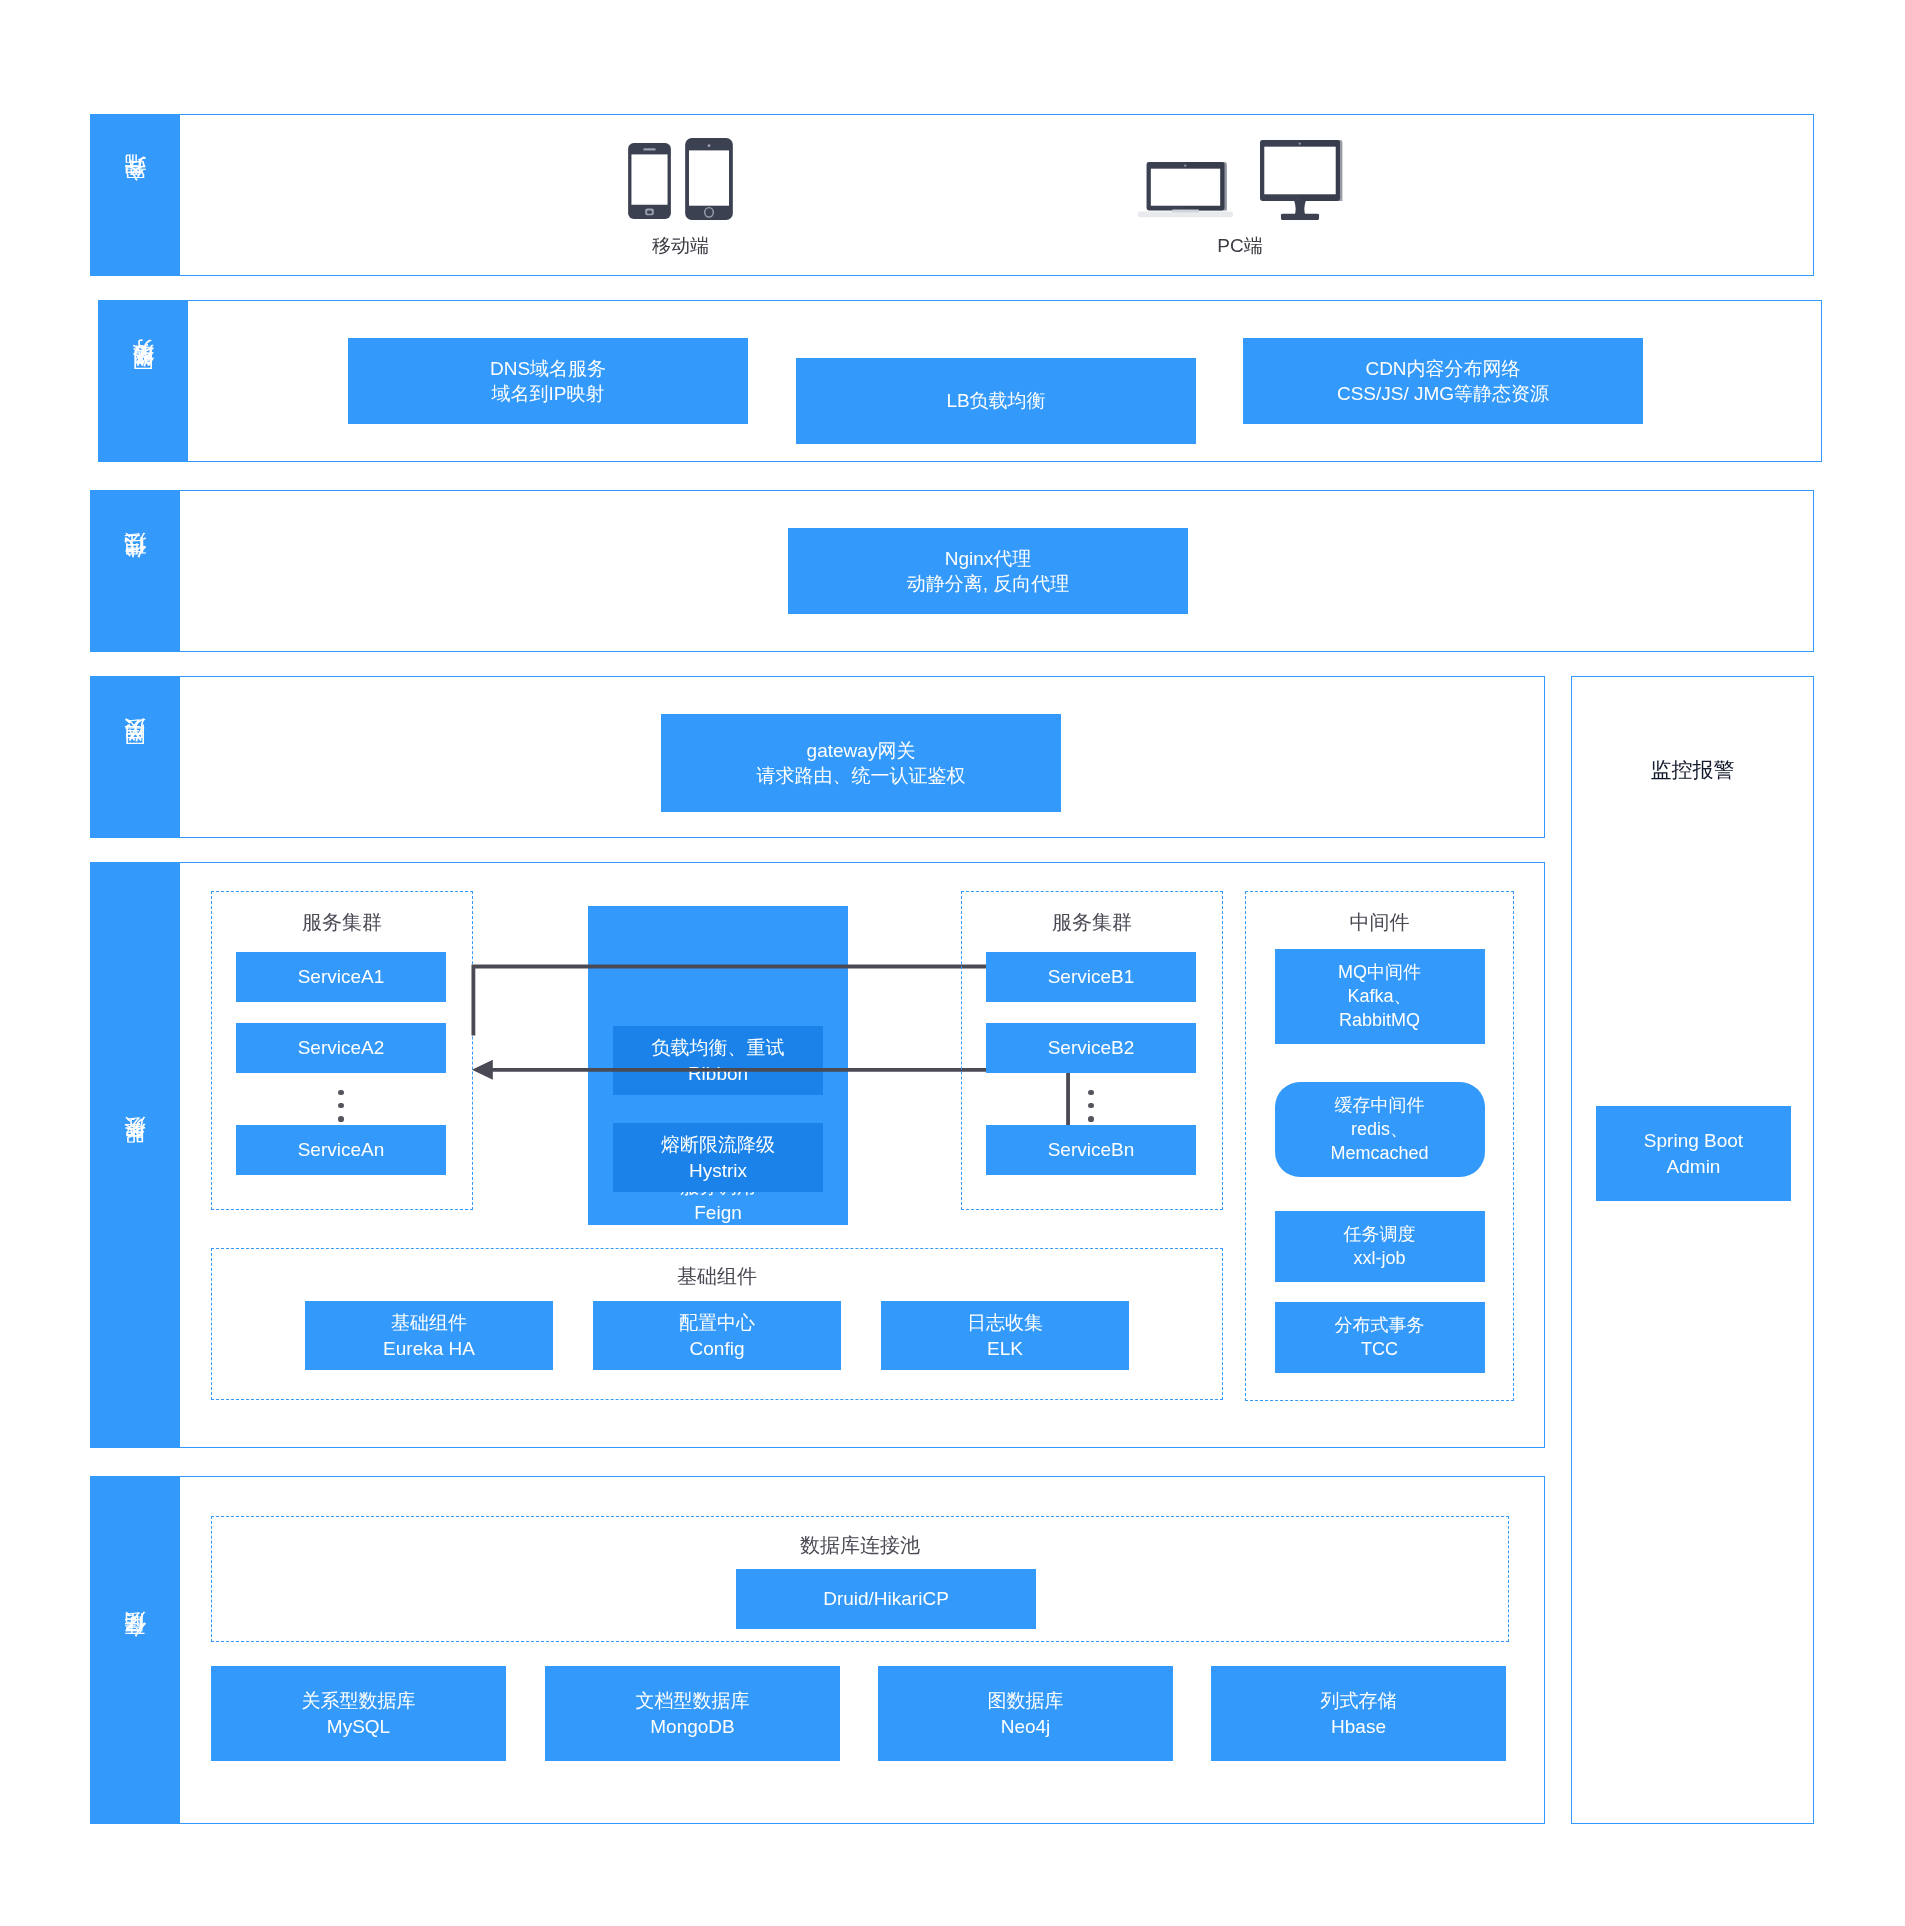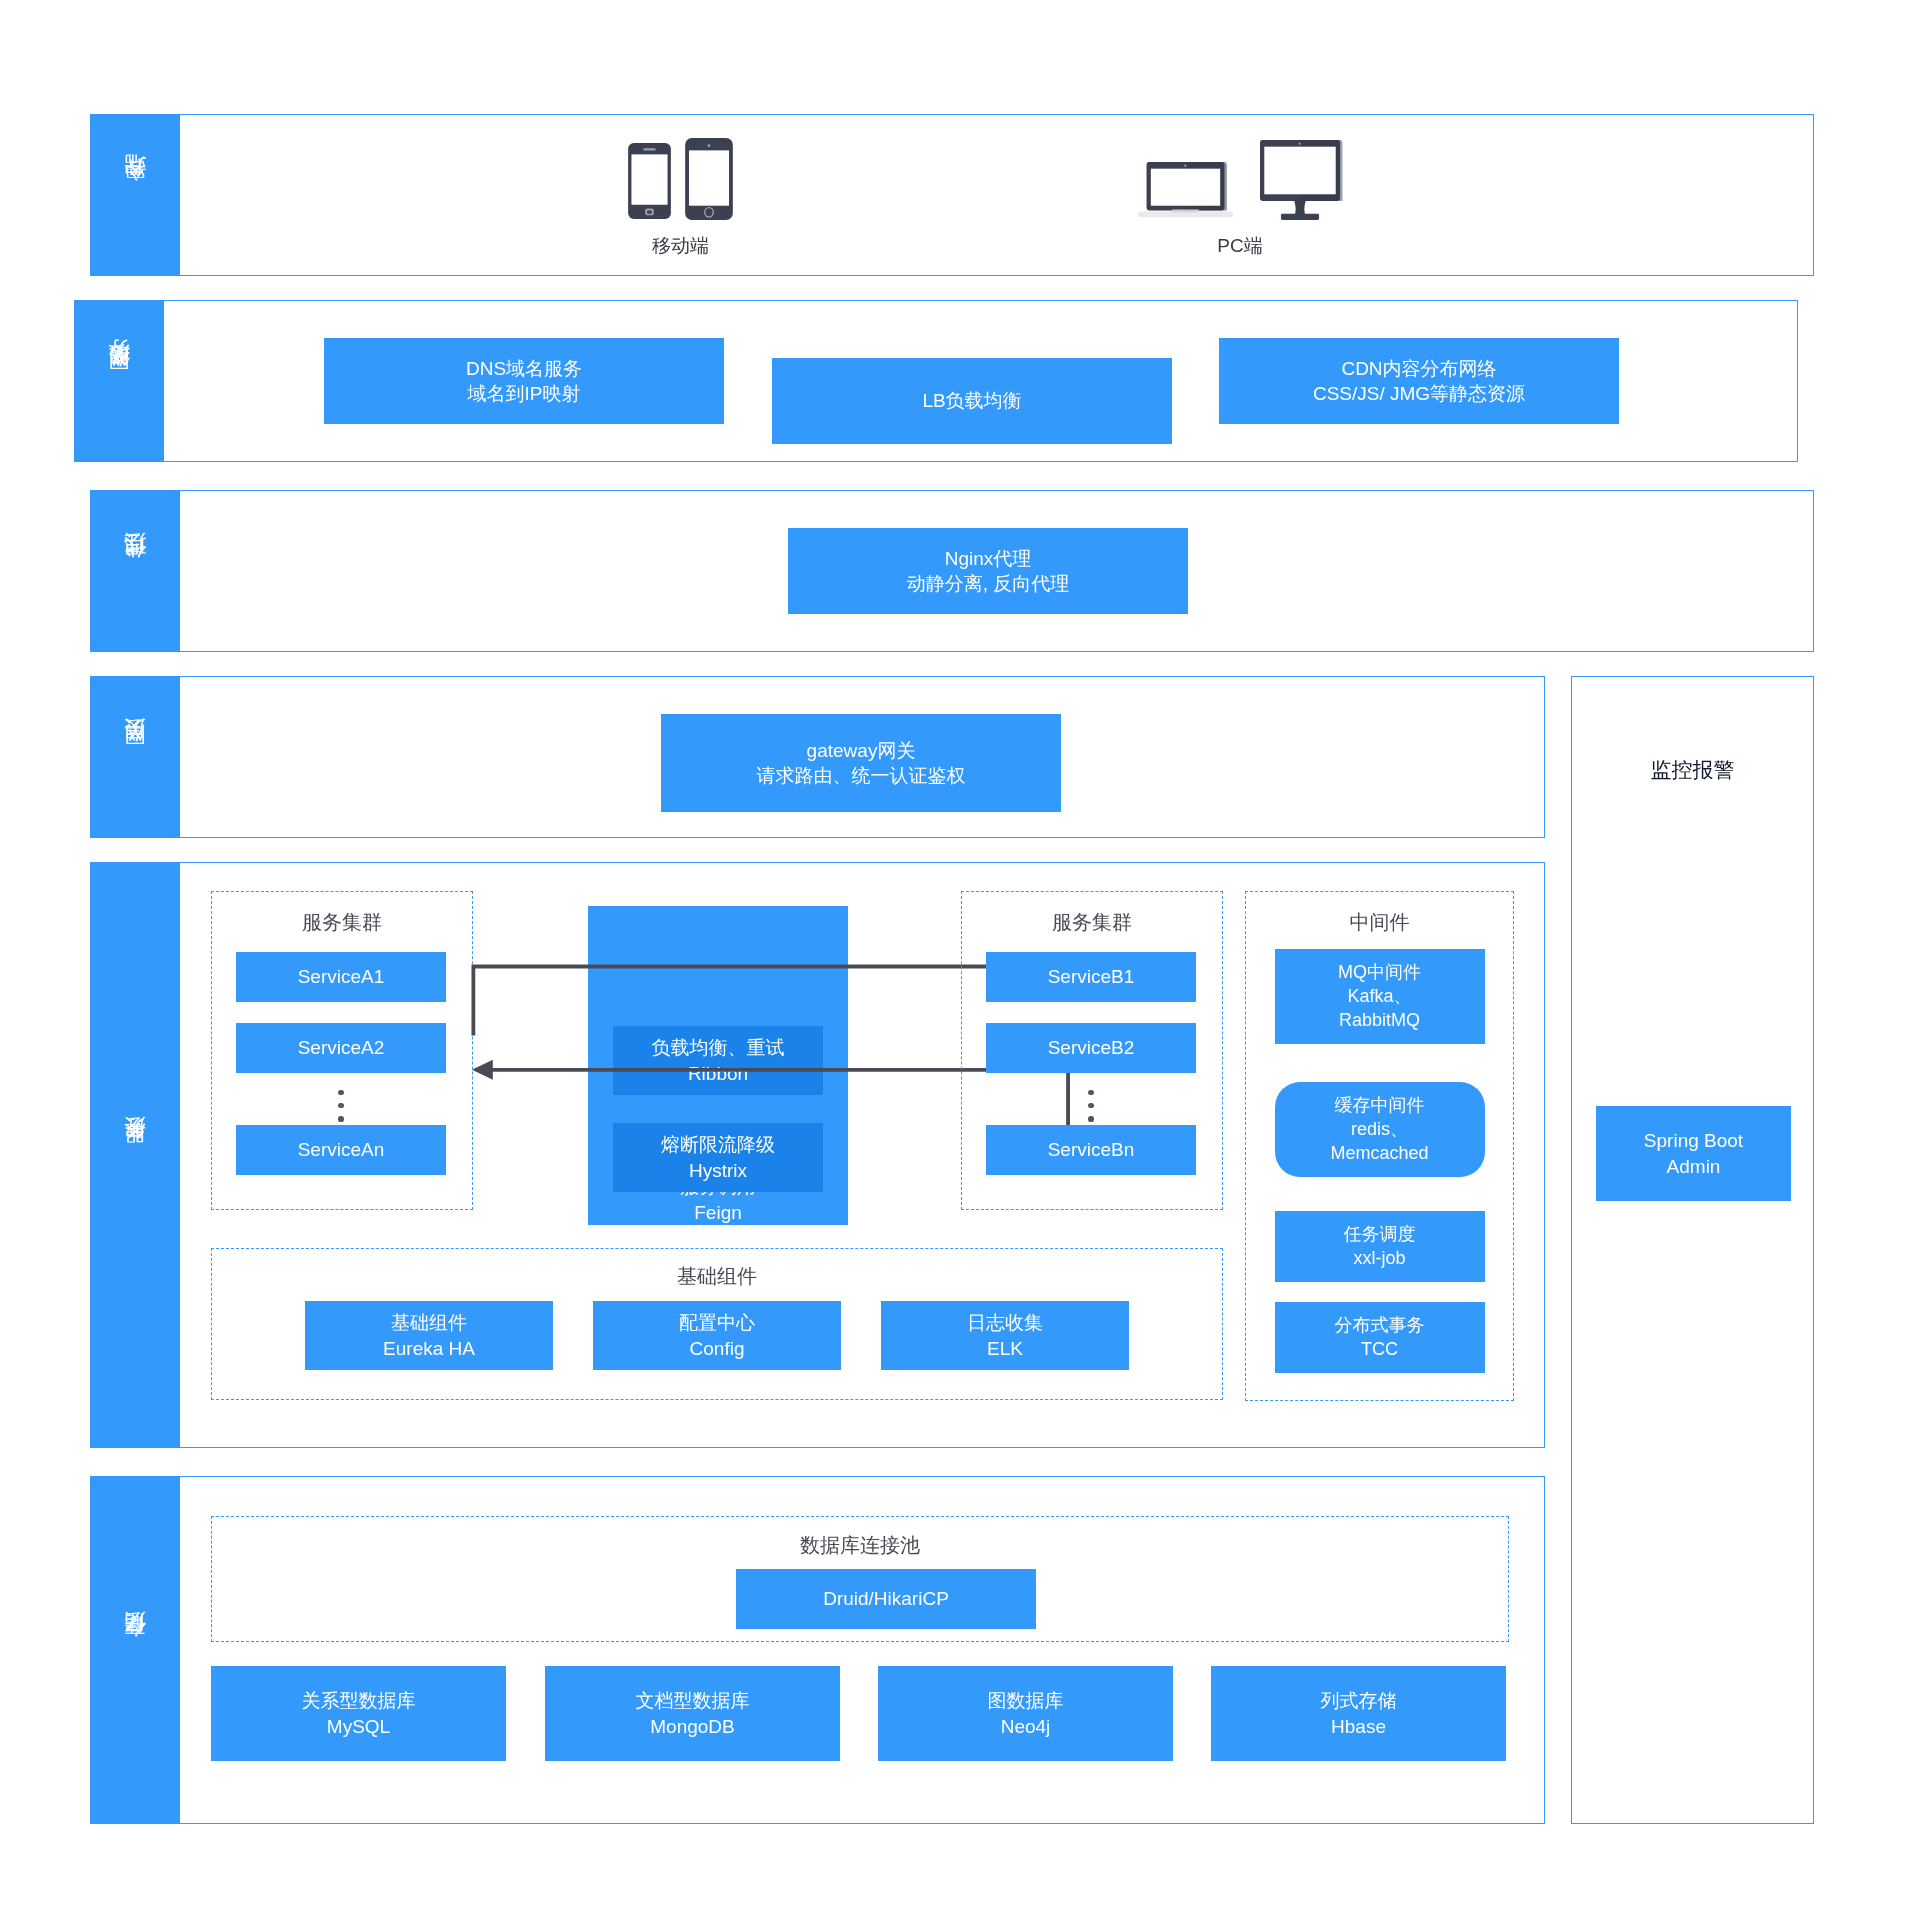--- a/index.html
+++ b/index.html
@@ -137,21 +137,21 @@
         <path d="M90 0 H174 a5 5 0 0 1 5 5 V128 H90 Z" fill="#343a49" opacity="0.5"></path>
         <rect x="15" y="14" width="150" height="100" fill="#ffffff"></rect>
         <rect x="87" y="5" width="5" height="5" rx="2.5" fill="#8e94a3"></rect>
         <path d="M78 128 q6 20 0 30 h24 q-6 -10 0 -30 z" fill="#3c4151"></path>
         <rect x="50" y="155" width="80" height="13" rx="3" fill="#3c4151"></rect>
       </svg>
     </div>
     <div class="devlabel" style="left:1043px; top:119px; width:214px;">PC端</div>
   </div>
 
-  <div class="band" style="left:74px; top:300px; width:1724px; height:162px;">
+  <div class="band" style="left:98px; top:300px; width:1724px; height:162px;">
     <div class="band-label">
       <span>网络服务</span>
     </div>
     <div class="band-body"></div>
 
     <div class="abs bbox" style="left:250px; top:38px; width:400px; height:86px;">
       <span class="ln">DNS域名服务</span>
       <span class="ln">域名到IP映射</span>
     </div>
     <div class="abs bbox" style="left:698px; top:38px; width:400px; height:86px;margin-top:20px;">

